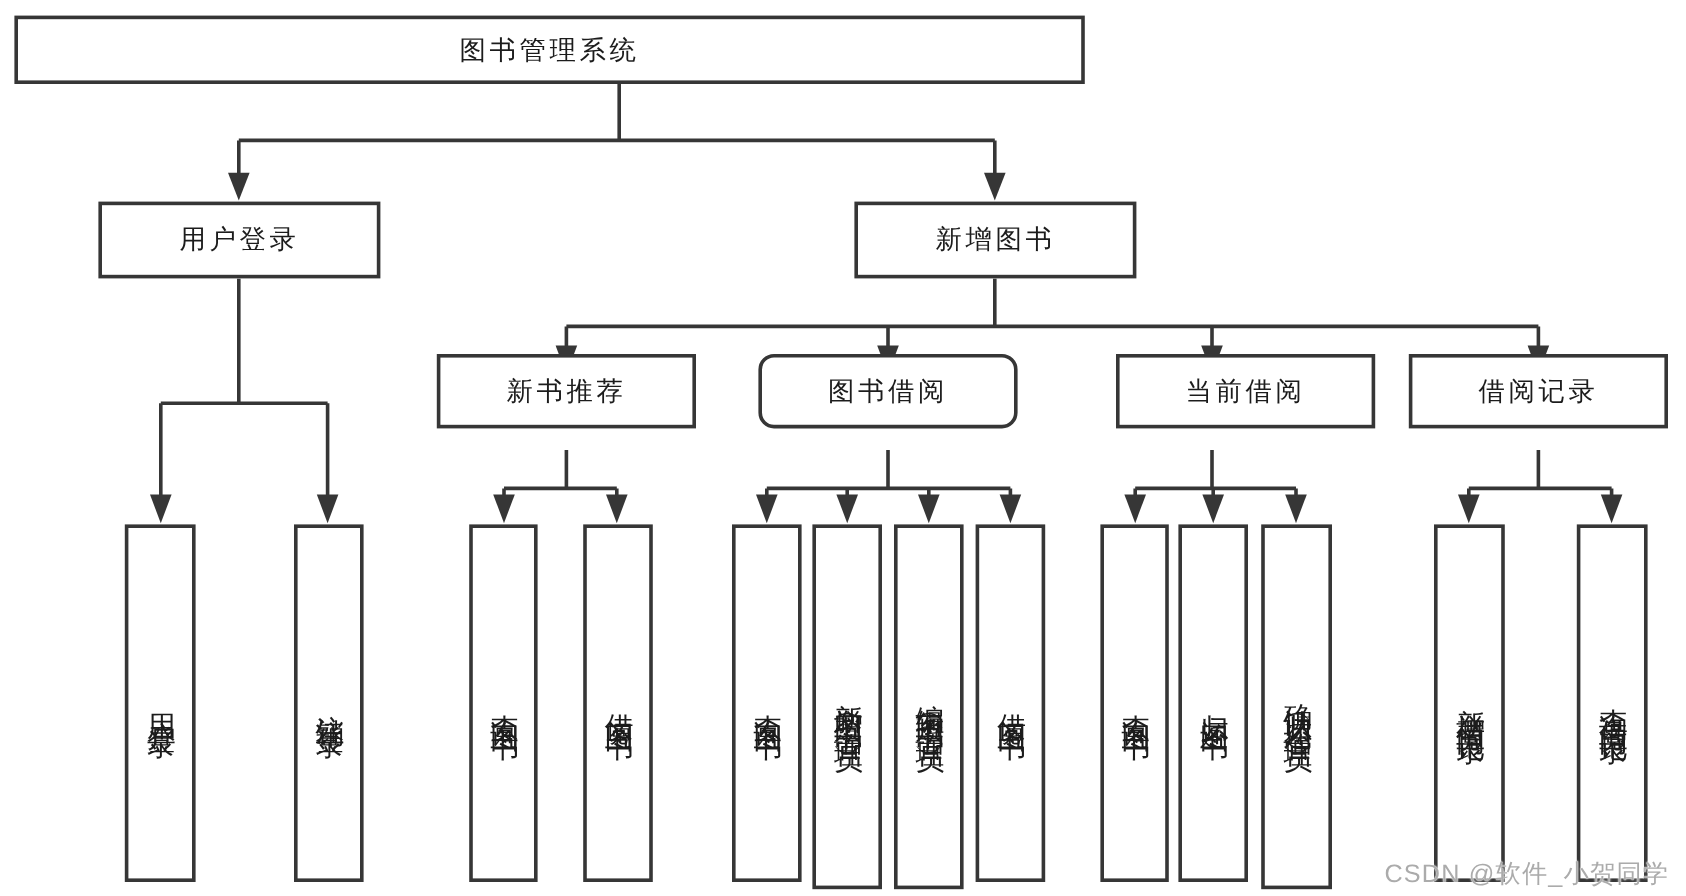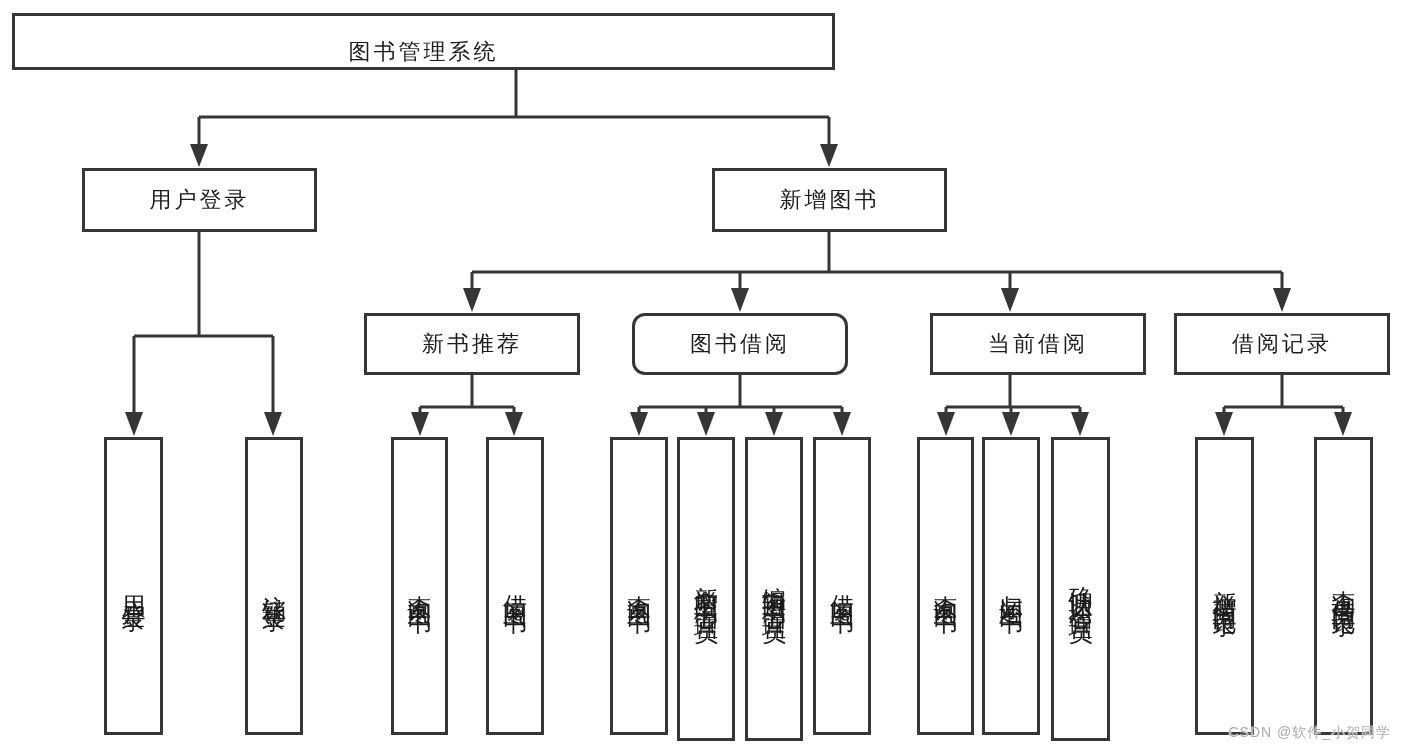--- a/index.html
+++ b/index.html
@@ -29,26 +29,26 @@
     white-space:nowrap;
   }
   .v-label{
     writing-mode:vertical-rl;
     text-orientation:mixed;
     font-size:24px;
     letter-spacing:5px;
     white-space:nowrap;
   }
   
-  .n-root{left:12px;top:13px;width:823px;height:57px;align-items:flex-end;}
+  .n-root{left:12px;top:13px;width:892px;height:57px;}
   
   .n-userlogin{left:82px;top:168px;width:235px;height:64px;}
   .n-bookmgmt{left:712px;top:168px;width:235px;height:64px;}
   
-  .n-l3{top:313px;width:216px;height:62px;}
+  .n-l3{top:295px;width:216px;height:62px;}
   .n-nbr{left:364px;}
   .n-bb{left:632px;border-radius:13px;}
   .n-cb{left:902px;margin-left:28px;}
   .n-br{left:1174px;}
   
   .leaf{top:437px;height:298px;width:58px;}
   .leaf-tall{height:304px;}
   .lf-ul1{left:104px;width:59px;}
   .lf-ul2{left:245px;}
   .lf-nbr1{left:391px;width:57px;}
@@ -59,21 +59,21 @@
   .lf-bb4{left:813px;}
   .lf-cb1{left:917px;width:57px;}
   .lf-cb2{left:982px;}
   .lf-cb3{left:1051px;width:59px;}
   .lf-br1{left:1195px;width:59px;}
   .lf-br2{left:1314px;width:59px;}
   #watermark{
     position:absolute;
     right:14px;
     bottom:5px;
-    font-size:14px;
+    font-size:21px;
     color:#ababab;
     letter-spacing:1px;
     text-shadow:0 0 2px #ffffff,0 0 1px #ffffff;
     z-index:5;
     white-space:nowrap;
   }
 </style>
 </head>
 <body>
 

